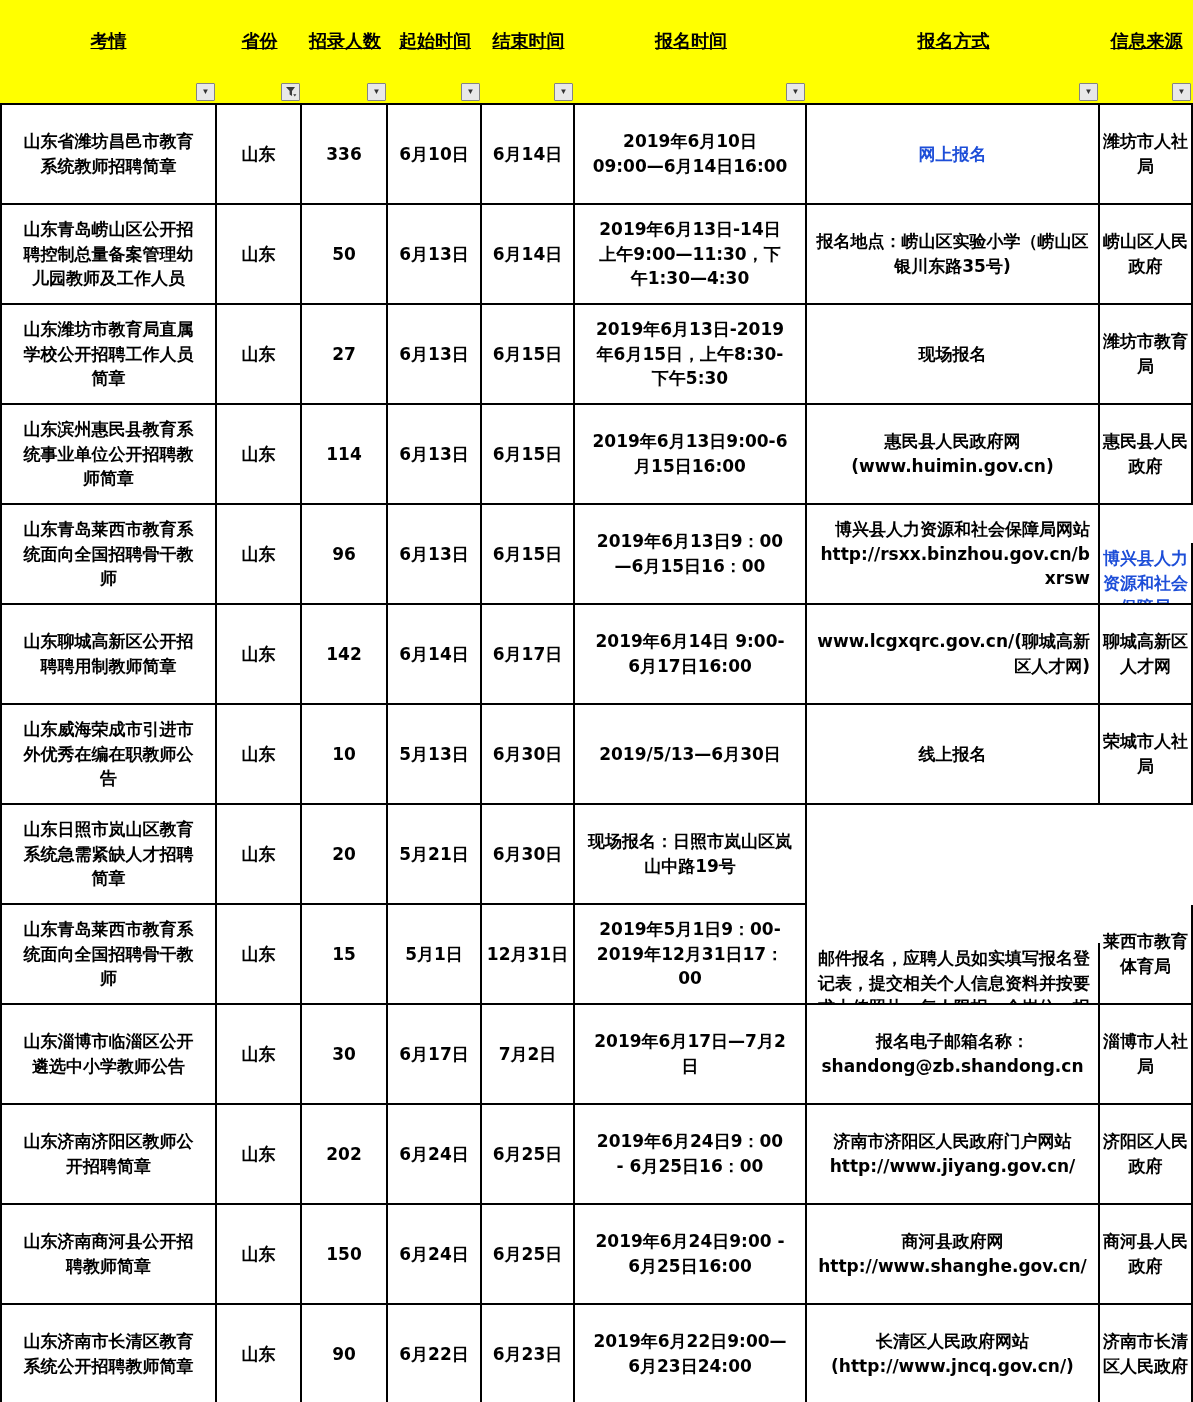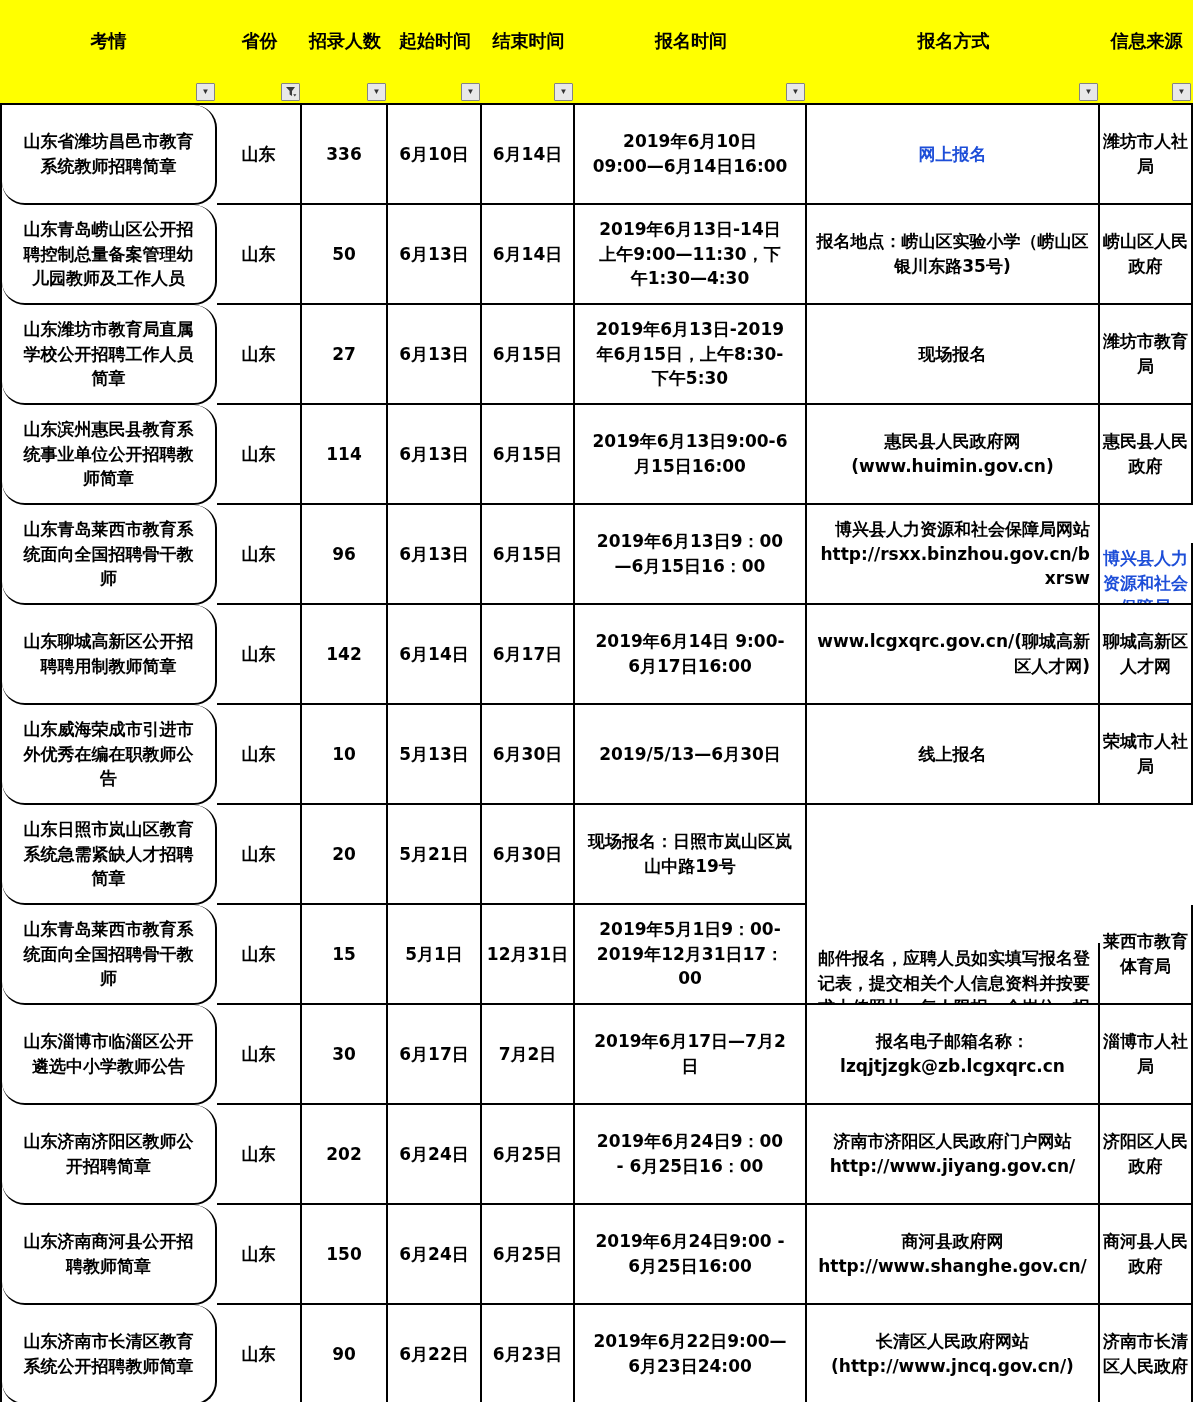--- a/index.html
+++ b/index.html
@@ -19,20 +19,21 @@
   }
   .hcell {
     position: relative;
     display: flex;
     align-items: center;
     justify-content: center;
     padding-bottom: 22px;
     font-weight: bold;
     font-size: 18px;
     color: #000;
+    text-decoration: underline;
   }
   .filter-btn {
     position: absolute;
     right: 2px;
     bottom: 2px;
     width: 19px;
     height: 18px;
     background: #e8e8e8;
     border: 1px solid #848484;
     border-radius: 1px;
@@ -63,21 +64,21 @@
     justify-content: center;
     text-align: center;
     font-weight: bold;
     font-size: 17px;
     line-height: 1.45;
     color: #000;
     overflow: hidden;
     white-space: pre-line;
     padding: 2px 4px;
   }
-  .col-title  { padding: 2px 20px; border-radius: 23px; }
+  .col-title  { padding: 2px 20px; }
   .col-period { padding: 2px 16px; }
   .col-method { padding: 2px 8px; overflow-wrap: anywhere; }
   .col-source { padding: 2px 3px; }
   .left  { justify-content: flex-start; text-align: right; }
   .muted { color: #1d4ed8; }
   .clip  { align-items: flex-start; padding-top: 3px; margin-top: 38px; }
 </style>
 </head>
 <body>
 
@@ -231,21 +232,21 @@
       <div class="cell col-source">莱西市教育体育局</div>
     </div>
       <div class="row">
       <div class="cell col-title">山东淄博市临淄区公开遴选中小学教师公告</div>
       <div class="cell col-province">山东</div>
       <div class="cell col-count">30</div>
       <div class="cell col-start">6月17日</div>
       <div class="cell col-end">7月2日</div>
       <div class="cell col-period">2019年6月17日—7月2日</div>
       <div class="cell col-method">报名电子邮箱名称：
-lzqjtjzgk@zb.lcgxqrc.cn</div>
+shandong@zb.shandong.cn</div>
       <div class="cell col-source">淄博市人社局</div>
     </div>
       <div class="row">
       <div class="cell col-title">山东济南济阳区教师公开招聘简章</div>
       <div class="cell col-province">山东</div>
       <div class="cell col-count">202</div>
       <div class="cell col-start">6月24日</div>
       <div class="cell col-end">6月25日</div>
       <div class="cell col-period">2019年6月24日9：00 - 6月25日16：00</div>
       <div class="cell col-method">济南市济阳区人民政府门户网站

